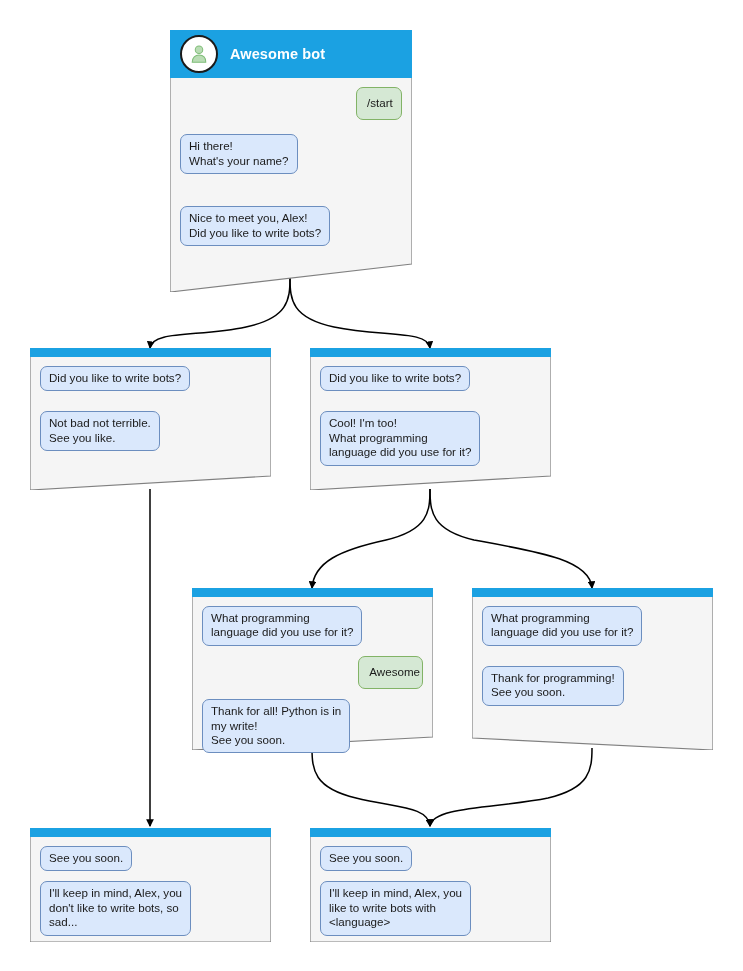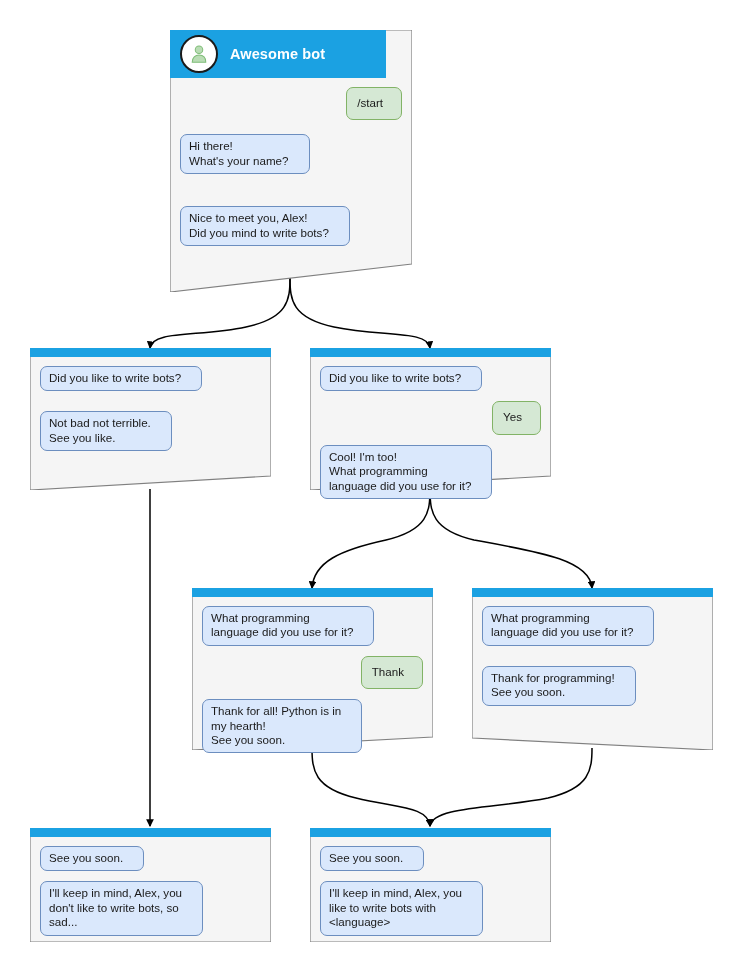--- a/index.html
+++ b/index.html
@@ -105,34 +105,34 @@
   .msg-row { display: flex; width: 100%; }
   .msg-row.bot  { justify-content: flex-start; }
   .msg-row.user { justify-content: flex-end; padding-right: 36px; }
 
   .bubble {
     box-sizing: border-box;
     font-size: 11.6px;
     line-height: 14.4px;
     color: #1a1a1a;
     border-radius: 7px;
-    padding: 4px 20px 5px 8px;
+    padding: 4px 8px 5px 8px;
     white-space: pre-line;
     max-width: 205px;
   }
   .bubble.bot {
     background: #dae8fc;
     border: 1px solid #6c8ebf;
   }
   .bubble.user {
     background: #d5e8d4;
     border: 1px solid #82b366;
     text-align: left;
     min-width: 46px;
-    padding: 8px 18px 9px 10px;
+    padding: 8px 2px 9px 10px;
   }
   .spacer-sm { height: 10px; }
   .spacer-md { height: 14px; }
   .spacer-lg { height: 18px; }
 </style>
 </head>
 <body>
 
 <div id="canvas">
 
@@ -156,21 +156,21 @@
     <path d="M 312 748 C 312 770 314 788 356 798 C 396 808 428 806 430 826" fill="none" stroke="#000000" stroke-width="1.5" marker-end="url(#arrow)"></path>
 
     <path d="M 592 748 C 592 770 590 788 548 798 C 500 808 432 806 430 826" fill="none" stroke="#000000" stroke-width="1.5" marker-end="url(#arrow)"></path>
   </svg>
 
   <div class="node" style="left:170px; top:30px; width:242px; height:262px;">
     <svg class="node-shape" viewBox="0 0 242 262" preserveAspectRatio="none">
       <polygon points="0,0 242,0 242,234 0,262" fill="#f5f5f5" stroke="#808080" stroke-width="1.2"></polygon>
     </svg>
     <div class="node-inner">
-      <div class="titlebar tall" style="width:216px;">
+      <div class="titlebar tall" style="width:242px;">
         <span class="avatar">
           <svg width="22" height="22" viewBox="0 0 24 24" aria-hidden="true">
             <circle cx="12" cy="7.4" r="4.1" fill="#b9dcb4" stroke="#7fbd78" stroke-width="1.1"></circle>
             <path d="M4.6 21 C4.6 15.6 8 13.2 12 13.2 C16 13.2 19.4 15.6 19.4 21 Z" fill="#b9dcb4" stroke="#7fbd78" stroke-width="1.1"></path>
           </svg>
         </span>
         <span class="bot-title">Awesome bot</span>
       </div>
 
       <div class="chat" style="top:48px;">
@@ -179,21 +179,21 @@
         </div>
         <div class="spacer-md"></div>
         <div class="msg-row bot">
           <div class="bubble bot">Hi there!
 What's your name?</div>
         </div>
         <div class="spacer-lg"></div>
         <div class="spacer-md"></div>
         <div class="msg-row bot">
           <div class="bubble bot">Nice to meet you, Alex!
-Did you mind to write bots?</div>
+Did you like to write bots?</div>
         </div>
       </div>
     </div>
   </div>
 
   <div class="node" style="left:30px; top:348px; width:241px; height:142px;">
     <svg class="node-shape" viewBox="0 0 241 142" preserveAspectRatio="none">
       <polygon points="0,0 241,0 241,128 0,142" fill="#f5f5f5" stroke="#808080" stroke-width="1.2"></polygon>
     </svg>
     <div class="node-inner">
@@ -216,23 +216,20 @@
     <svg class="node-shape" viewBox="0 0 241 142" preserveAspectRatio="none">
       <polygon points="0,0 241,0 241,128 0,142" fill="#f5f5f5" stroke="#808080" stroke-width="1.2"></polygon>
     </svg>
     <div class="node-inner">
       <div class="titlebar thin" style="width:241px;"></div>
       <div class="chat" style="top:9px;">
         <div class="msg-row bot">
           <div class="bubble bot">Did you like to write bots?</div>
         </div>
         <div class="spacer-sm"></div>
-        <div class="msg-row user">
-          <div class="bubble user">Yes</div>
-        </div>
         <div class="spacer-sm"></div>
         <div class="msg-row bot">
           <div class="bubble bot">Cool! I'm too!
 What programming
 language did you use for it?</div>
         </div>
       </div>
     </div>
   </div>
 
@@ -242,26 +239,26 @@
     </svg>
     <div class="node-inner">
       <div class="titlebar thin" style="width:241px;"></div>
       <div class="chat" style="top:9px;">
         <div class="msg-row bot">
           <div class="bubble bot">What programming
 language did you use for it?</div>
         </div>
         <div class="spacer-sm"></div>
         <div class="msg-row user">
-          <div class="bubble user">Thank</div>
+          <div class="bubble user">Awesome</div>
         </div>
         <div class="spacer-sm"></div>
         <div class="msg-row bot">
           <div class="bubble bot">Thank for all! Python is in
-my hearth!
+my write!
 See you soon.</div>
         </div>
       </div>
     </div>
   </div>
 
   <div class="node" style="left:472px; top:588px; width:241px; height:162px;">
     <svg class="node-shape" viewBox="0 0 241 162" preserveAspectRatio="none">
       <polygon points="0,0 241,0 241,162 0,150" fill="#f5f5f5" stroke="#808080" stroke-width="1.2"></polygon>
     </svg>

